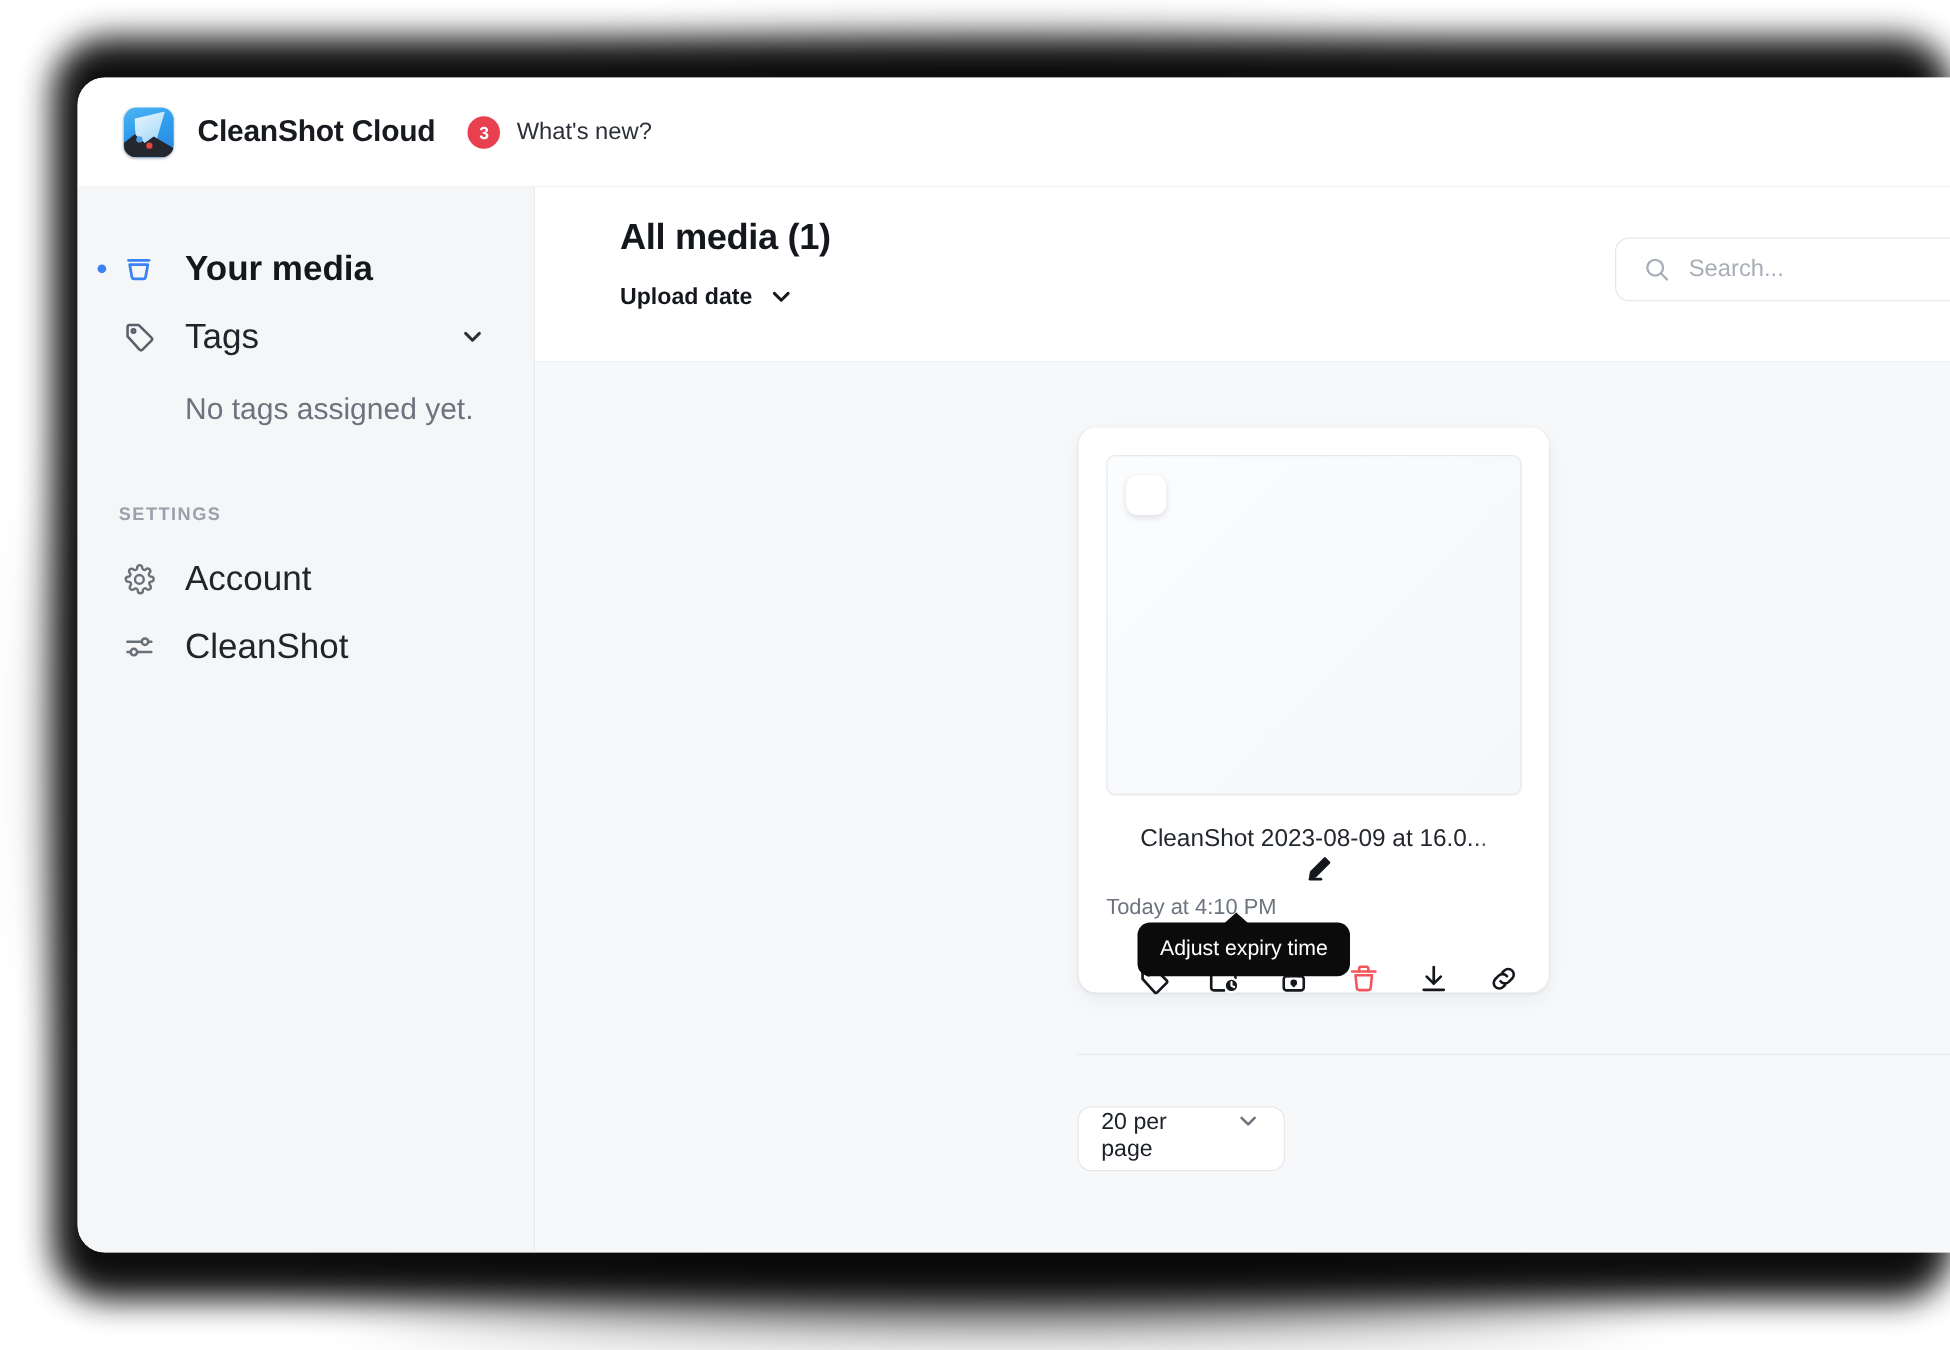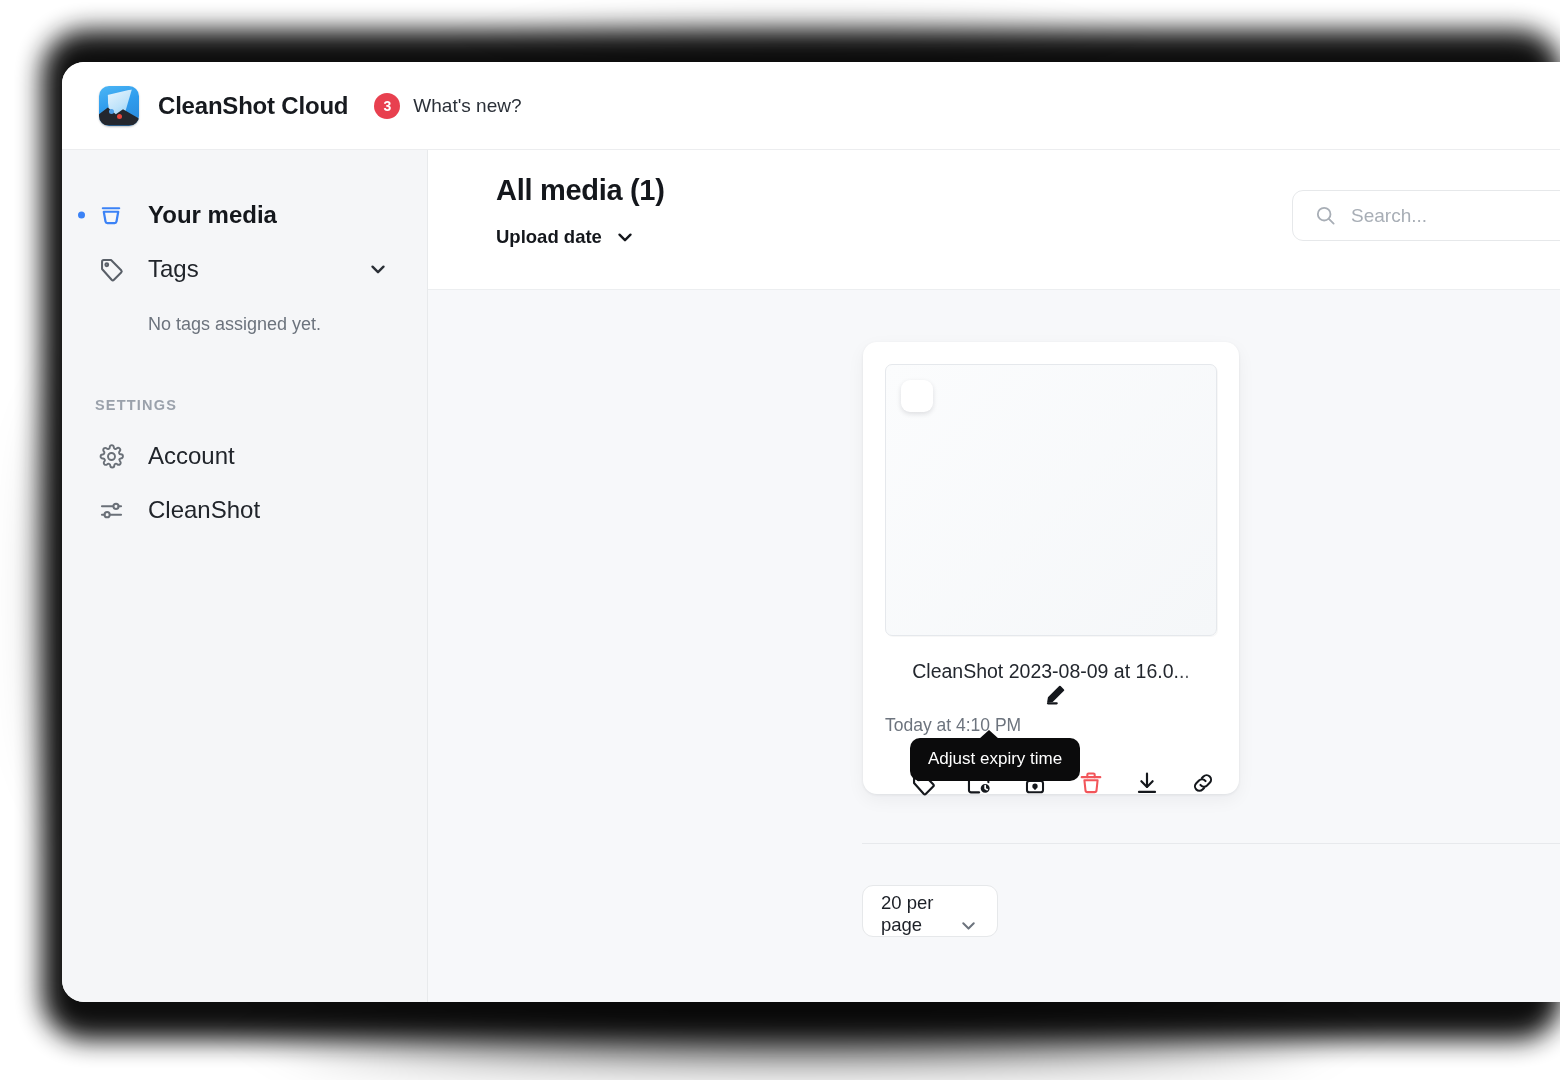--- a/index.html
+++ b/index.html
@@ -128,27 +128,27 @@
   }
   .nav-dot {
     position: absolute; left: 16px; top: 50%;
     transform: translateY(-50%);
     width: 7px; height: 7px; border-radius: 50%;
     background: #3b82f6;
   }
   .nav-icon { width: 30px; height: 30px; flex: none; display:flex; align-items:center; justify-content:center; }
   .nav-label {
     margin-left: 22px;
-    font-size: 24px;
+    font-size: 28px;
     color: #21252b;
   }
   .nav-item.active .nav-label { font-weight: bold; color:#14171c; }
   .nav-chevron { margin-left: auto; margin-right: 38px; display:flex; }
   #tags-empty {
-    font-size: 18px;
+    font-size: 24px;
     color: #6c737d;
     padding-left: 86px;
     margin-top: 18px;
   }
   #settings-heading {
     font-size: 14.5px;
     letter-spacing: 1.2px;
     font-weight: bold;
     color: #9aa1ab;
     padding-left: 33px;
@@ -283,25 +283,25 @@
   
   #footer-divider {
     position: absolute;
     left: 434px; right: 0; top: 553px;
     height: 1px;
     background: #e7e9ec;
   }
   #per-page-select {
     position: absolute;
     left: 434px; top: 595px;
-    width: 136px; height: 52px;
+    width: 166px; height: 52px;
     border: 1px solid #e6e8ea;
     border-radius: 11px;
     background: #ffffff;
-    display: flex; align-items: flex-end;
+    display: flex; align-items: flex-start;
     padding: 0 18px;
     cursor: pointer;
     gap: 10px;
   }
   #per-page-label { font-size: 18.5px; color: #1c2027; }
   #per-page-chevron { margin-left: auto; display:flex; }
 </style>
 </head>
 <body>
 

